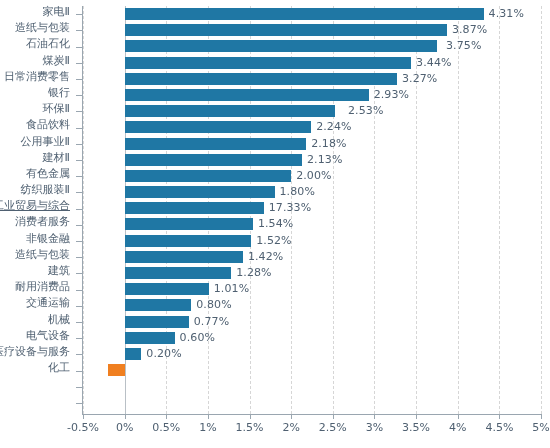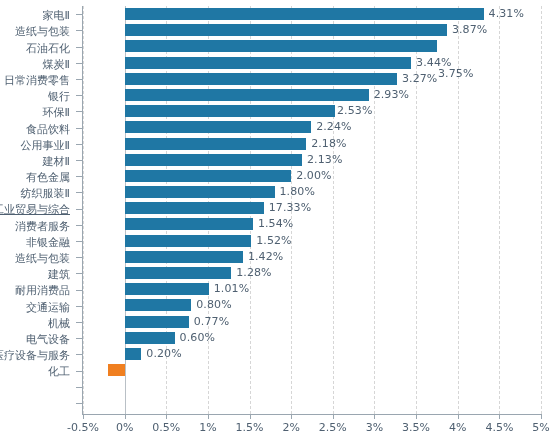--- a/index.html
+++ b/index.html
@@ -67,21 +67,21 @@
   .ylabels{
     position:absolute;
     left:0;
     top:6px;
     width:76px;
     height:408px;
   }
   .ylabel-row{
     height:16.2px;
     display:flex;
-    align-items:flex-end;
+    align-items:flex-start;
     justify-content:flex-end;
     box-sizing:border-box;
     padding-right:6px;
   }
   .ylabel-row span{
     font-size:11px;
     color:#4f6071;
     white-space:nowrap;
     line-height:12px;
   }
@@ -231,37 +231,37 @@
         <div class="row">
           <div class="bar" style="left: 41.6364px; width: 358.905px;"></div>
           <div class="bar-label" style="left: 405.542px;">4.31%</div>
         </div>
         <div class="row">
           <div class="bar" style="left: 41.6364px; width: 322.265px;"></div>
           <div class="bar-label" style="left: 368.902px;">3.87%</div>
         </div>
         <div class="row">
           <div class="bar" style="left: 41.6364px; width: 312.273px;"></div>
-          <div class="bar-label" style="left: 355px; margin-top: 28px;">3.75%</div>
+          <div class="bar-label" style="left: 363px;">3.75%</div>
         </div>
         <div class="row">
           <div class="bar" style="left: 41.6364px; width: 286.458px;"></div>
           <div class="bar-label" style="left: 333.095px;">3.44%</div>
         </div>
         <div class="row">
           <div class="bar" style="left: 41.6364px; width: 272.302px;"></div>
           <div class="bar-label" style="left: 318.938px;">3.27%</div>
         </div>
         <div class="row">
           <div class="bar" style="left: 41.6364px; width: 243.989px;"></div>
           <div class="bar-label" style="left: 290.625px;">2.93%</div>
         </div>
         <div class="row">
           <div class="bar" style="left: 41.6364px; width: 210.68px;"></div>
-          <div class="bar-label" style="left: 254px; text-align: right;">2.53%</div>
+          <div class="bar-label" style="left: 265px; text-align: right;">2.53%</div>
         </div>
         <div class="row">
           <div class="bar" style="left: 41.6364px; width: 186.531px;"></div>
           <div class="bar-label" style="left: 233.167px;">2.24%</div>
         </div>
         <div class="row">
           <div class="bar" style="left: 41.6364px; width: 181.535px;"></div>
           <div class="bar-label" style="left: 228.171px;">2.18%</div>
         </div>
         <div class="row">

